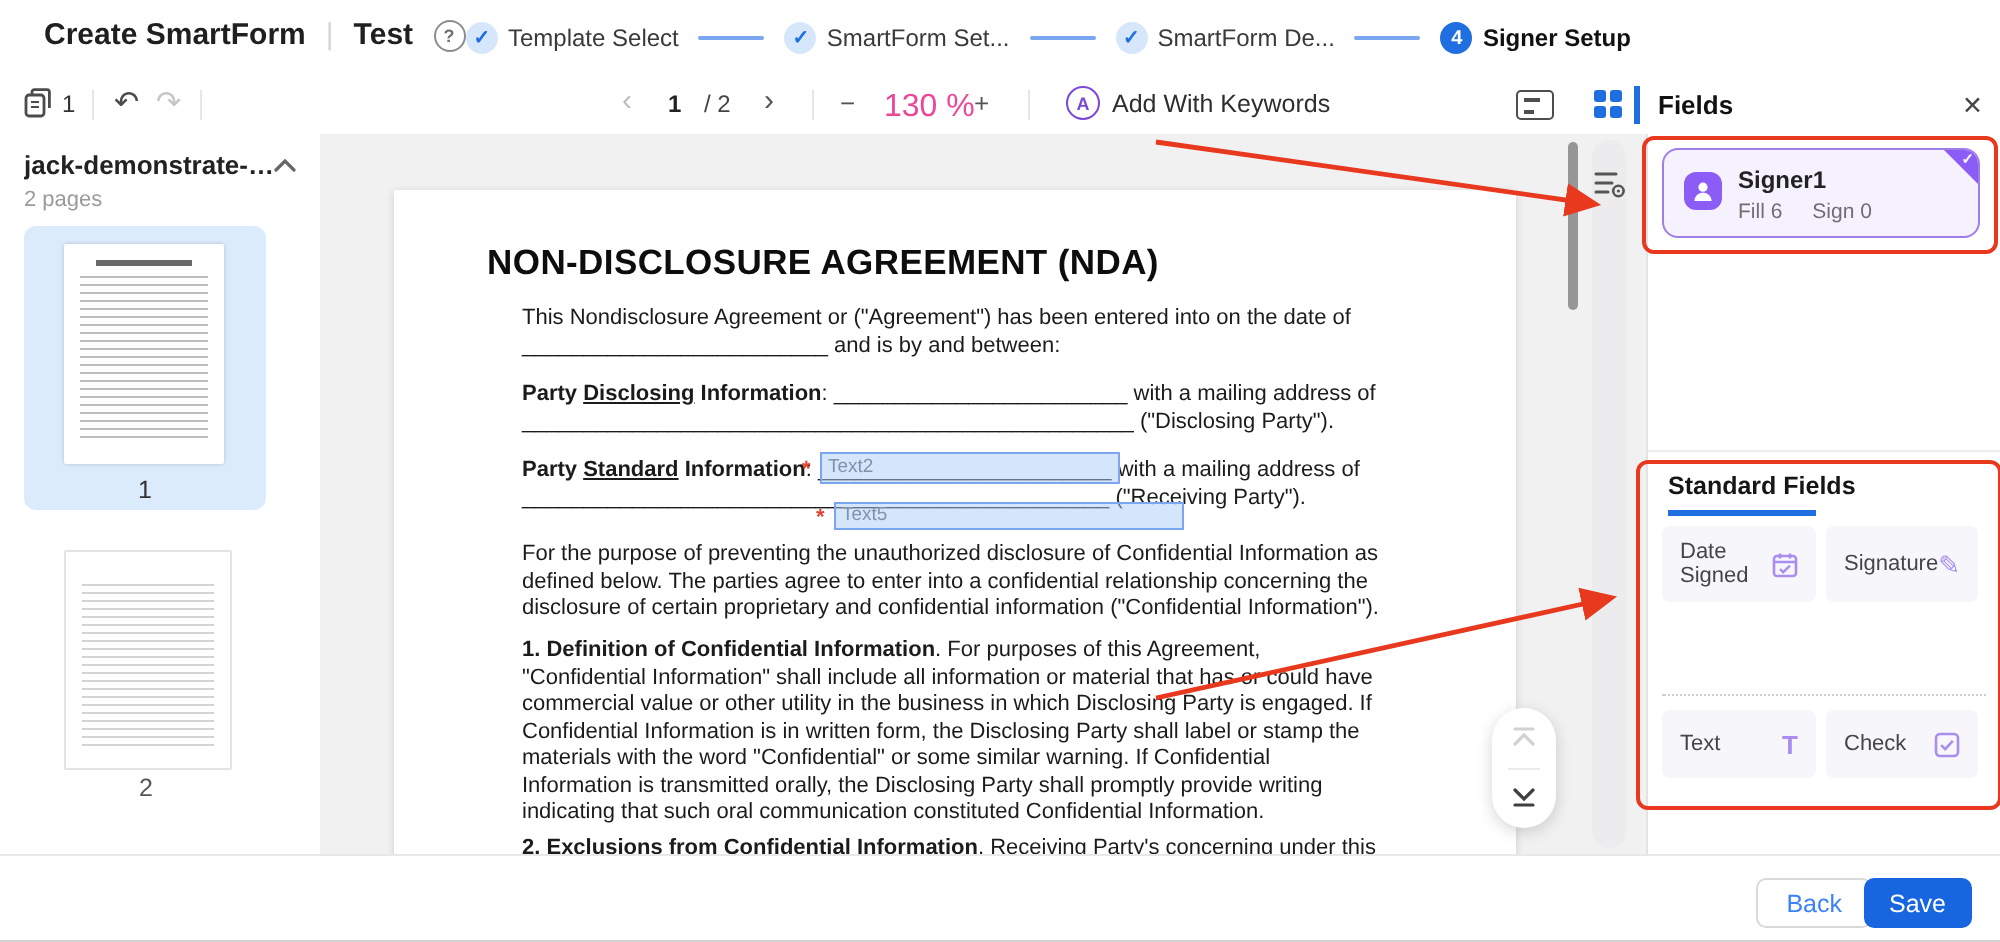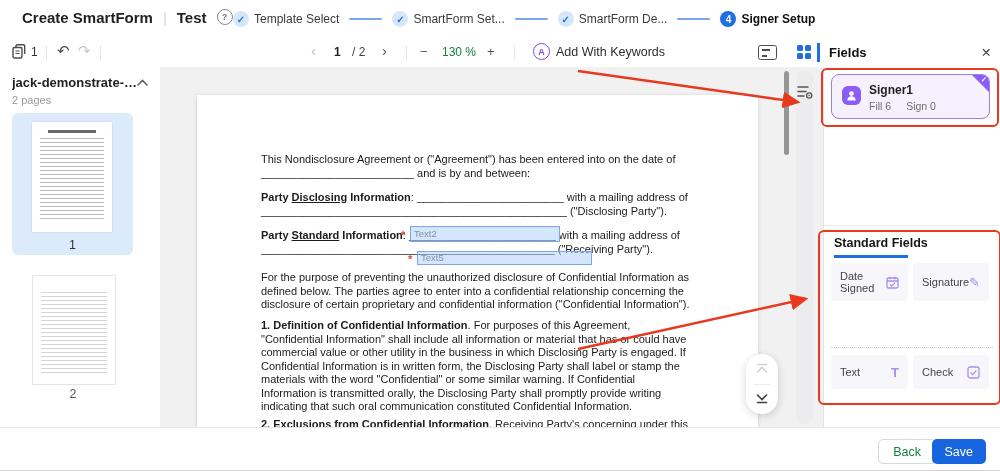--- a/index.html
+++ b/index.html
@@ -2,21 +2,21 @@
 <html><head>
 <meta charset="utf-8">
 <style>
   html,body{margin:0;padding:0;background:#fff;}
   #canvas{position:relative;width:1000px;height:471px;background:#fff;overflow:hidden;
     font-family:"Liberation Sans",sans-serif;color:#222;}
   .abs{position:absolute;}
 
   
   .hdr{position:absolute;top:0;left:0;right:0;height:38px;background:#fff;border-bottom:1px solid #ebebeb;}
-  .hdr-title{position:absolute;left:22px;top:9px;font-size:15px;font-weight:700;color:#1f1f1f;display:flex;align-items:flex-start;gap:10px;}
+  .hdr-title{position:absolute;left:22px;top:9px;font-size:15px;font-weight:700;color:#1f1f1f;display:flex;align-items:center;gap:10px;}
   .hdr-pipe{color:#d5d5d5;font-weight:400;}
   .help-icon{width:14px;height:14px;border:1.3px solid #8d8d8d;border-radius:50%;color:#6f6f6f;
     font-size:9px;font-weight:700;display:flex;align-items:center;justify-content:center;}
   .steps{position:absolute;left:233px;top:0;height:38px;display:flex;align-items:center;}
   .step{display:flex;align-items:center;}
   .step-check{width:16px;height:16px;border-radius:50%;background:#d7e7fb;color:#1f6fe0;font-size:10px;
     font-weight:700;display:flex;align-items:center;justify-content:center;}
   .step-num{width:16px;height:16px;border-radius:50%;background:#1f6fe0;color:#fff;font-size:10px;
     font-weight:700;display:flex;align-items:center;justify-content:center;}
   .step-label{margin-left:5px;font-size:12px;color:#3a3a3a;white-space:nowrap;}
@@ -28,21 +28,21 @@
   .vdiv{position:absolute;top:7px;width:1px;height:15px;background:#e6e6e6;}
   .tbtxt{font-size:12px;color:#333;}
   .copies{position:absolute;left:12px;top:6px;display:flex;align-items:center;gap:5px;}
   .undo{position:absolute;left:57px;top:4px;font-size:15px;color:#4c4c4c;}
   .redo{position:absolute;left:78px;top:4px;font-size:15px;color:#c6c6c6;}
   .nav-prev{position:absolute;left:311px;top:5px;font-size:15px;color:#bdbdbd;line-height:16px;}
   .nav-cur{position:absolute;left:334px;top:7px;font-size:12px;font-weight:700;color:#222;}
   .nav-total{position:absolute;left:352px;top:7px;font-size:12px;color:#444;}
   .nav-next{position:absolute;left:382px;top:5px;font-size:15px;color:#555;line-height:16px;}
   .zoom-out{position:absolute;left:420px;top:6px;font-size:13px;color:#555;}
-  .zoom-val{position:absolute;left:442px;top:7px;font-size:12px;color:#15803d;}
+  .zoom-val{position:absolute;left:442px;top:7px;font-size:16px;color:#ec4899;}
   .zoom-in{position:absolute;left:487px;top:6px;font-size:13px;color:#555;}
   .addkw{position:absolute;left:533px;top:5px;display:flex;align-items:center;gap:6px;cursor:pointer;}
   .addkw-icon{width:15px;height:15px;border:1.6px solid #7b49d6;border-radius:50%;color:#7b49d6;
     font-size:9px;font-weight:700;display:flex;align-items:center;justify-content:center;}
   .addkw-label{font-size:12.5px;color:#2e2e2e;}
   .kbd-icon{position:absolute;left:758px;top:7px;width:17px;height:13px;border:1.4px solid #4e4e4e;border-radius:2.5px;}
   .kbd-icon::before{content:"";position:absolute;left:3px;top:3px;width:8px;height:1.6px;background:#4e4e4e;}
   .kbd-icon::after{content:"";position:absolute;left:3px;bottom:2.5px;width:5px;height:1.6px;background:#4e4e4e;}
   .grid-icon{position:absolute;left:797px;top:7px;width:14px;height:14px;display:grid;
     grid-template-columns:1fr 1fr;gap:2px;}
@@ -104,21 +104,21 @@
   .sf-underline{position:absolute;left:10px;top:188px;width:74px;height:2.5px;background:#1f6fe0;}
   .tile{position:absolute;background:#f7f7fb;border-radius:4px;display:flex;justify-content:space-between;
     align-items:center;padding:0 9px;box-sizing:border-box;cursor:pointer;}
   .tile-label{font-size:11px;color:#454545;line-height:12.5px;}
   .tile-ico{color:#a98ef0;font-size:13px;flex:none;}
   .dotted{position:absolute;left:7px;right:8px;top:280px;border-top:1.5px dotted #cfcfcf;}
 
   
   .footer{position:absolute;top:427px;left:0;right:0;height:44px;background:#fff;border-top:1px solid #e8e8e8;}
   .btn-back{position:absolute;right:64px;top:11px;height:25px;padding:0 14px;background:#fff;
-    border:1px solid #d9d9d9;border-radius:5px;font-size:12.5px;color:#15803d;font-family:inherit;cursor:pointer;}
+    border:1px solid #d9d9d9;border-radius:5px;font-size:12.5px;color:#3b82f6;font-family:inherit;cursor:pointer;}
   .btn-save{position:absolute;right:14px;top:11px;height:25px;padding:0 13px;background:#1766e0;
     border:none;border-radius:5px;font-size:12.5px;color:#fff;font-family:inherit;cursor:pointer;}
   .bottom-edge{position:absolute;left:0;right:0;bottom:0;height:1.5px;background:#d2d2d2;}
 
   
   .annot-svg{position:absolute;left:0;top:0;pointer-events:none;z-index:50;}
   .rbox{position:absolute;border:2px solid #e8391f;border-radius:6px;pointer-events:none;z-index:49;}
   .rbox1{left:821px;top:68px;width:174px;height:55px;}
   .rbox2{left:818px;top:230px;width:179px;height:171px;}
 
@@ -218,20 +218,21 @@
     <div class="thumb2">
       <div class="mini-text light"></div>
     </div>
     <div class="tnum2">2</div>
   </div>
 
   <div class="viewer">
     <div class="gutter"></div>
 
     <div class="page">
+      <div class="doc-title">NON-DISCLOSURE AGREEMENT (NDA)</div>
       <div class="doc">
 
         <div class="abs" style="top:58px;width:429px">
           <span>This Nondisclosure Agreement or ("Agreement") has been entered into on the date of</span><br>
           <span>_________________________</span><span> and is by and between:</span>
         </div>
 
         <div class="abs" style="top:96px;width:429px">
           <span class="b">Party </span><span class="b u">Disclosing</span><span class="b"> Information</span><span>: </span><span>________________________</span><span> with a mailing address of</span><br>
           <span>__________________________________________________</span><span> ("Disclosing Party").</span>

